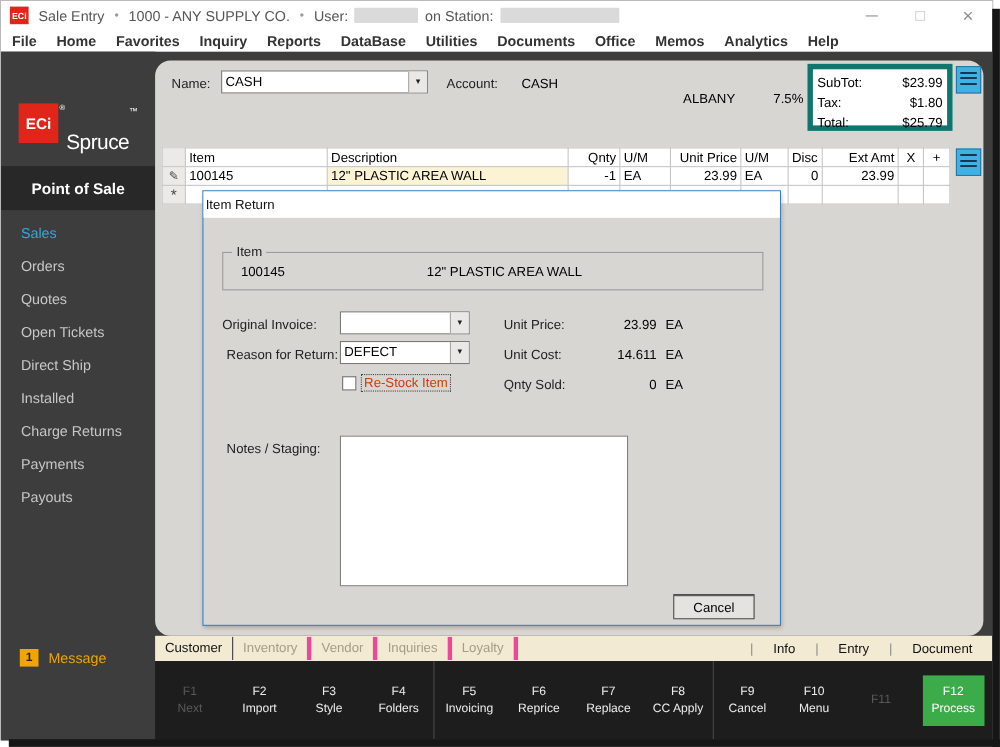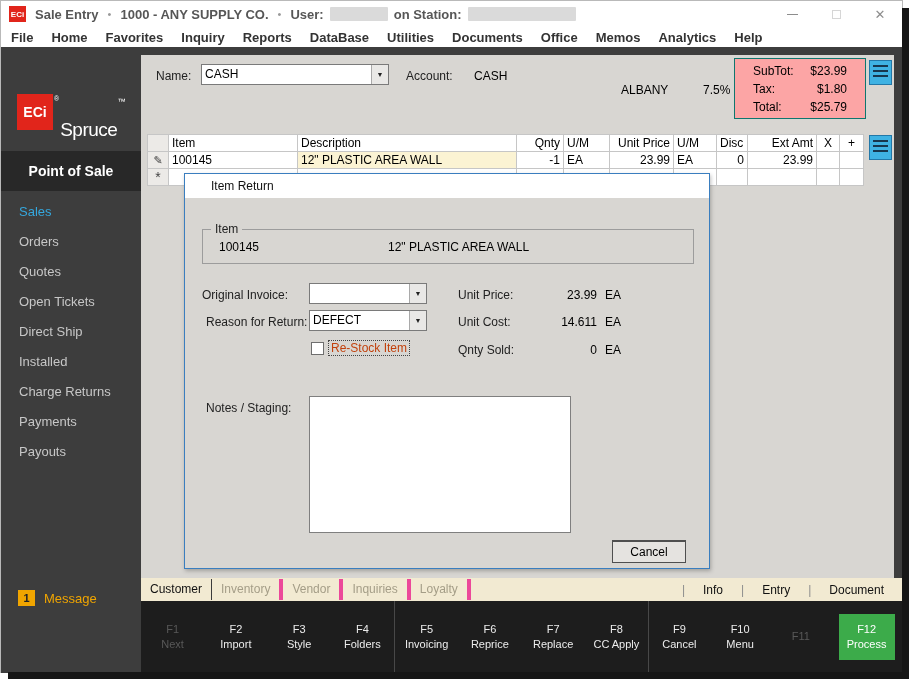--- a/index.html
+++ b/index.html
@@ -7,21 +7,21 @@
   body { font-family:"Liberation Sans", sans-serif; font-size:12px; color:#333; }
   .stage { position:relative; width:909px; height:679px; background:#fff; overflow:hidden; }
   .shadow-right { position:absolute; left:902px; top:8px; width:7px; height:671px; background:#161616; }
   .shadow-bottom { position:absolute; left:8px; top:672px; width:901px; height:7px; background:#161616; }
   .win { position:absolute; left:0; top:0; width:903px; height:673px; background:#fff; border:1px solid #b9b9b9; }
 
   
   .titlebar { position:absolute; left:0; top:0; width:901px; height:26px; background:#fff; display:flex; align-items:center; color:#565656; font-size:13px; }
   .app-badge { width:17px; height:16px; background:#e1251b; color:#fff; font-size:8px; font-weight:bold; display:flex; align-items:center; justify-content:center; margin:0 9px 0 8px; }
   .tb-sep { color:#9a9a9a; margin:0 9px; font-size:11px; }
-  .tb-text { white-space:nowrap;font-weight:bold; }
+  .tb-text { white-space:nowrap; }
   .redact { display:inline-block; height:14px; background:#dadada; border-radius:1px; margin:0 6px; }
   .redact.user { width:58px; }
   .redact.station { width:108px; }
   .win-controls { margin-left:auto; display:flex; align-items:center; height:100%; }
   .wc { width:44px; height:100%; display:flex; align-items:center; justify-content:center; color:#8d8d8d; }
   .wc-min i { display:block; width:11px; height:1px; background:#8d8d8d; }
   .wc-max i { display:block; width:9px; height:9px; border:1px solid #d6d6d6; }
   .wc-close { font-size:13px; color:#8d8d8d; }
 
   
@@ -40,42 +40,42 @@
   .logo-tm { color:#fff; font-size:8px; position:relative; top:-11px; }
   .pos-band { position:absolute; left:0; top:104px; width:140px; height:40px; background:#282828; color:#fff; font-weight:bold; font-size:14px; display:flex; align-items:center; justify-content:center; }
   .nav { position:absolute; left:0; top:150px; width:140px; }
   .nav-item { height:30px; line-height:30px; padding-left:18px; color:#c7c7c7; font-size:13px; }
   .nav-item.active { color:#35a7dd; }
   .message-row { position:absolute; left:17px; top:543px; display:flex; align-items:center; }
   .msg-badge { width:17px; height:16px; background:#f0a500; color:#222; font-weight:bold; font-size:11px; display:flex; align-items:center; justify-content:center; }
   .msg-label { color:#f0a500; font-size:13px; margin-left:9px; }
 
   
-  .content { position:absolute; left:140px; top:8px; width:753px; height:523px; background:#d8d6d2; }
+  .content { position:absolute; left:140px; top:8px; width:753px; height:523px; background:#d8d6d2;border-radius:14px; }
   .lbl { position:absolute; font-size:12px; color:#222; }
   .combo { position:absolute; background:#fff; border:1px solid #7a7a7a; display:flex; }
   .combo .val { flex:1; padding:2px 3px; font-size:12px; color:#000; overflow:hidden; white-space:nowrap; }
   .combo .arrow { width:17px; background:#e9e8e6; border-left:1px solid #a9a9a9; display:flex; align-items:center; justify-content:center; font-size:7px; color:#222; }
-  .totals-box { position:absolute; left:593px; top:3px; width:132px; height:61px; background:#fca5a5; border:1px solid #0f766e; padding:3px 18px; }
+  .totals-box { position:absolute; left:593px; top:3px; width:132px; height:61px; background:#ffffff; border:5px solid #0f766e; padding:3px 4px; }
   .tot-row { display:flex; justify-content:space-between; font-size:12px; color:#000; line-height:18px; }
   .grip { position:absolute; width:23px; height:25px; background:#3fb2e3; border:1px solid #2378a8; padding:4px 3px; }
   .grip i { display:block; width:100%; height:100%; background:repeating-linear-gradient(180deg,#17374f 0 2px,transparent 2px 5px); }
 
   
   table.grid { position:absolute; left:6px; top:79px; border-collapse:collapse; table-layout:fixed; background:#fff; }
   .grid th, .grid td { border:1px solid #c6c6c6; height:17px; font-weight:normal; font-size:12px; padding:0 3px; overflow:hidden; white-space:nowrap; color:#000; }
   .grid th { text-align:left; background:#fff; }
   .grid .num { text-align:right; }
   .grid .ctr { text-align:center; }
   .grid .sel { background:#eceae7; text-align:center; color:#444; font-size:11px; padding:0; }
   .grid .desc-hl { background:#fbf3d3; }
 
   
   .dialog { position:absolute; left:43px; top:118px; width:526px; height:396px; background:#d8d6d2; border:1px solid #3a7ebf; z-index:10; box-shadow:1px 2px 4px rgba(0,0,0,.25); }
-  .dlg-title { height:24px; background:#fff; display:flex; align-items:center; padding-left:26px; font-size:12px; color:#111; }
+  .dlg-title { height:24px; background:#fff; display:flex; align-items:center; padding-left:2px; font-size:12px; color:#111; }
   .groupbox { position:absolute; left:17px; top:48px; width:492px; height:42px; border:1px solid #9c9c9c; }
   .groupbox legend { font-size:12px; color:#222; padding:0 4px; margin-left:8px; }
   .gb-row { display:flex; padding:4px 0 0 16px; font-size:12px; color:#000; }
   .gb-item-num { width:169px; }
   .dlg-lbl { position:absolute; font-size:12px; color:#222; }
   .dlg-val { position:absolute; font-size:12px; color:#000; text-align:right; width:60px; }
   .dlg-um { position:absolute; font-size:12px; color:#000; }
   .checkbox { position:absolute; left:126px; top:168px; width:13px; height:13px; background:#fff; border:1px solid #6e6e6e; }
   .chk-label { position:absolute; left:144px; top:167px; font-size:12px; color:#c2410c; outline:1px dotted #444; padding:0 2px; }
   .notes { position:absolute; left:124px; top:222px; width:262px; height:137px; background:#fff; border:1px solid #7f7f7f; resize:none; font-family:"Liberation Sans",sans-serif; }

